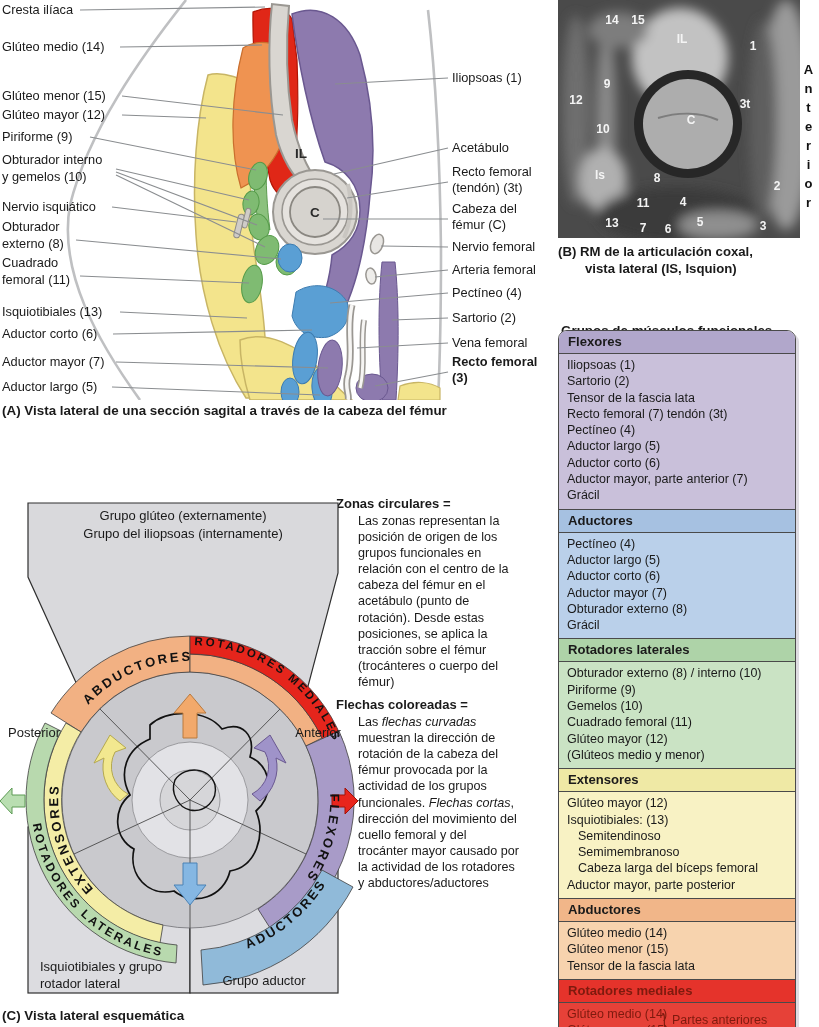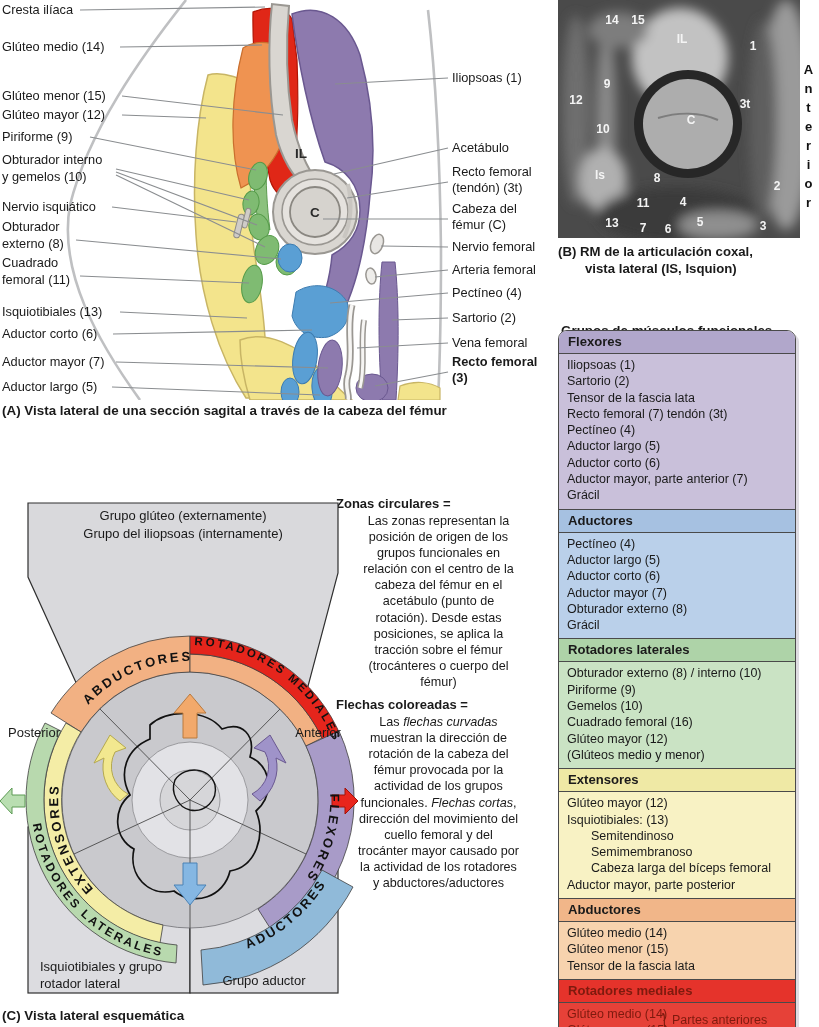--- a/index.html
+++ b/index.html
@@ -19,29 +19,29 @@
   
   #capB1,#capB2{font-weight:bold;font-size:13.2px;line-height:17px;}
   #tableTitle div{font-weight:bold;font-size:13.4px;line-height:17.5px;margin-top:33px;}
   
   #mtable{left:558px;top:330px;width:236px;border:1.3px solid #4a4a4a;border-radius:9px;
           overflow:hidden;box-shadow:3px 3px 0 rgba(150,140,160,.30);background:#fff;}
   .thead{font-weight:bold;font-size:13.1px;padding:3px 9px 4px;border-bottom:1px solid #4a4a4a;}
   .tsec + .tsec .thead{border-top:1px solid #4a4a4a;}
   .tbody{padding:3px 0 5px;}
   .trow{font-size:12.5px;line-height:16.3px;padding:0 8px;white-space:nowrap;}
-  .trow.indent{padding-left:32px;}
+  .trow.indent{padding-left:19px;}
   .tbody.rm{position:relative;}
   .rm-brace{position:absolute;left:103px;top:3px;font-size:14px;color:#7e1a0e;
             transform:scaleY(2.3);transform-origin:top;}
   .rm-annot{position:absolute;left:113px;top:10px;font-size:12.5px;color:#7e1a0e;white-space:nowrap;}
   
   #notes{left:336px;top:496px;width:198px;}
   .note-h{font-weight:bold;font-size:13px;margin:0 0 2px 0;}
-  .note-p{font-size:12.6px;line-height:16.1px;margin:0 15px 7px 22px;text-align:center;}
+  .note-p{font-size:12.6px;line-height:16.1px;margin:0 15px 7px 22px;}
   .ring-t{font-weight:bold;letter-spacing:2.5px;fill:#111;}
   .figc-label{font-size:13px;fill:#1a1a1a;}
 </style>
 </head>
 <body>
 
 <svg class="abs" style="left:0;top:0" width="560" height="400" viewBox="0 0 560 400">
 
   <path d="M186,0 C140,58 88,132 70,205 C58,272 98,342 140,400" fill="none" stroke="#bfc0c2" stroke-width="2.6"></path>
   <path d="M428,10 C436,80 440,160 441,250 C441,305 440,360 438,400" fill="none" stroke="#bfc0c2" stroke-width="2.6"></path>
@@ -240,21 +240,21 @@
           <div class="trow">Obturador externo (8)</div>
           <div class="trow">Grácil</div>
         </div>
       </div>
       <div class="tsec">
         <div class="thead" style="background: rgb(174, 211, 168);">Rotadores laterales</div>
         <div class="tbody" style="background: rgb(202, 227, 196);">
           <div class="trow">Obturador externo (8) / interno (10)</div>
           <div class="trow">Piriforme (9)</div>
           <div class="trow">Gemelos (10)</div>
-          <div class="trow">Cuadrado femoral (16)</div>
+          <div class="trow">Cuadrado femoral (11)</div>
           <div class="trow">Glúteo mayor (12)</div>
           <div class="trow">(Glúteos medio y menor)</div>
         </div>
       </div>
       <div class="tsec">
         <div class="thead" style="background: rgb(239, 233, 165);">Extensores</div>
         <div class="tbody" style="background: rgb(248, 242, 196);">
           <div class="trow">Glúteo mayor (12)</div>
           <div class="trow">Isquiotibiales: (13)</div>
           <div class="trow indent">Semitendinoso</div>

